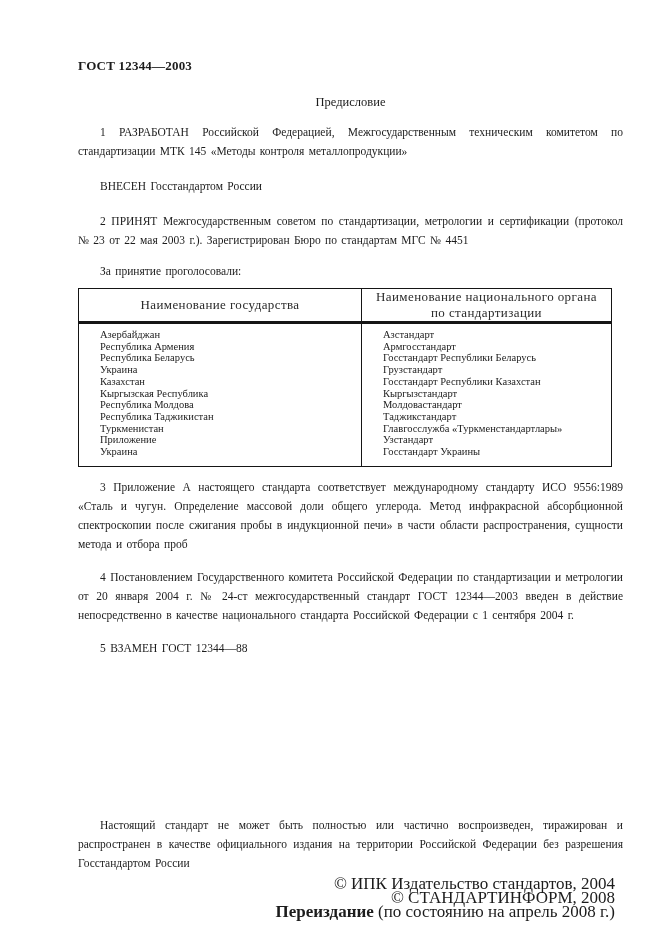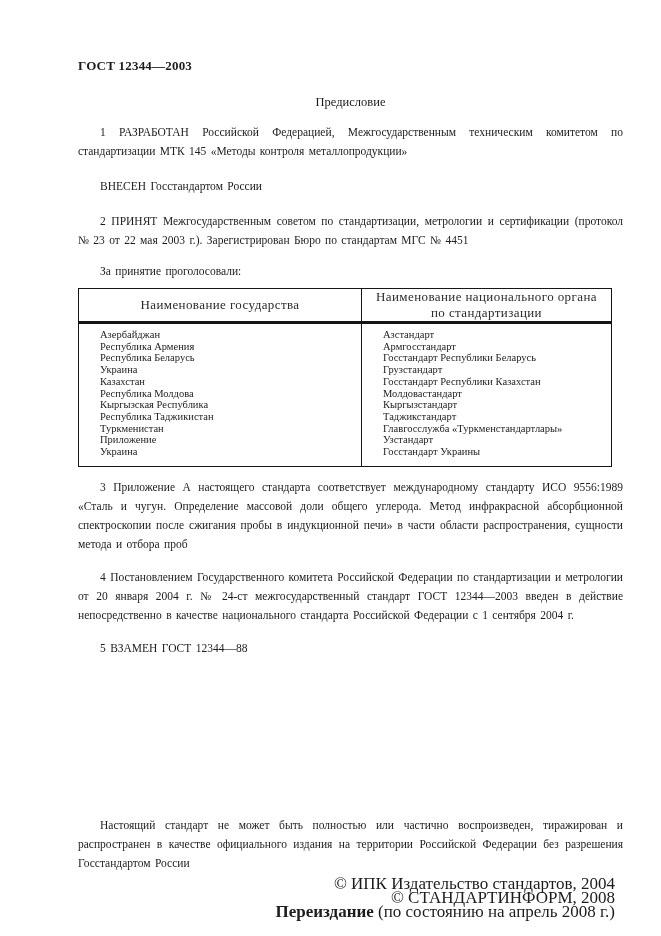--- a/index.html
+++ b/index.html
@@ -137,26 +137,26 @@
           </tr>
         <tr>
             <td>Украина</td>
             <td>Грузстандарт</td>
           </tr>
         <tr>
             <td>Казахстан</td>
             <td>Госстандарт Республики Казахстан</td>
           </tr>
         <tr>
+            <td>Кыргызская Республика</td>
+            <td>Кыргызстандарт</td>
+          </tr>
+        <tr>
             <td>Республика Молдова</td>
             <td>Молдовастандарт</td>
-          </tr>
-        <tr>
-            <td>Кыргызская Республика</td>
-            <td>Кыргызстандарт</td>
           </tr>
         <tr>
             <td>Республика Таджикистан</td>
             <td>Таджикстандарт</td>
           </tr>
         <tr>
             <td>Туркменистан</td>
             <td>Главгосслужба «Туркменстандартлары»</td>
           </tr>
         <tr>

